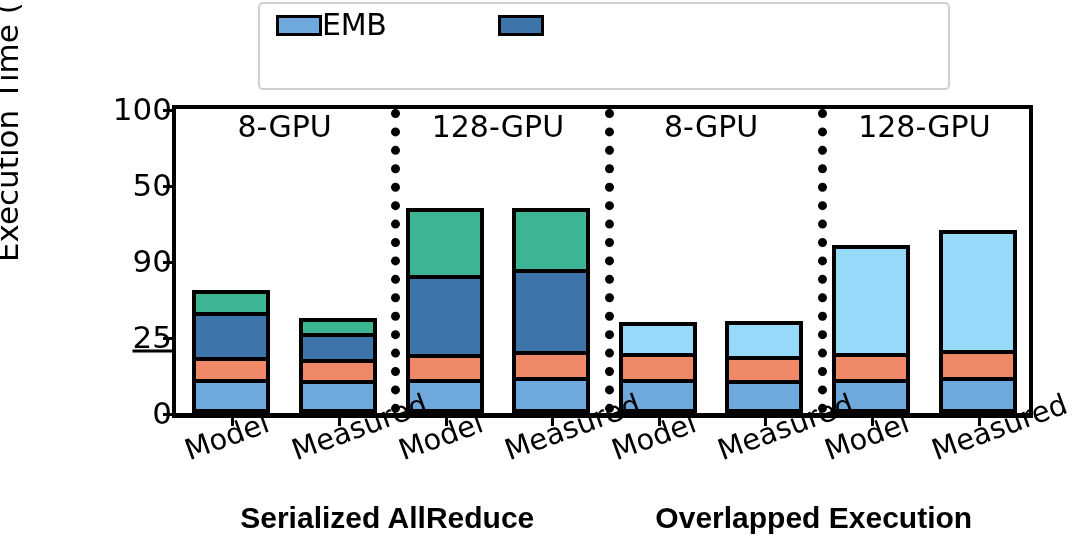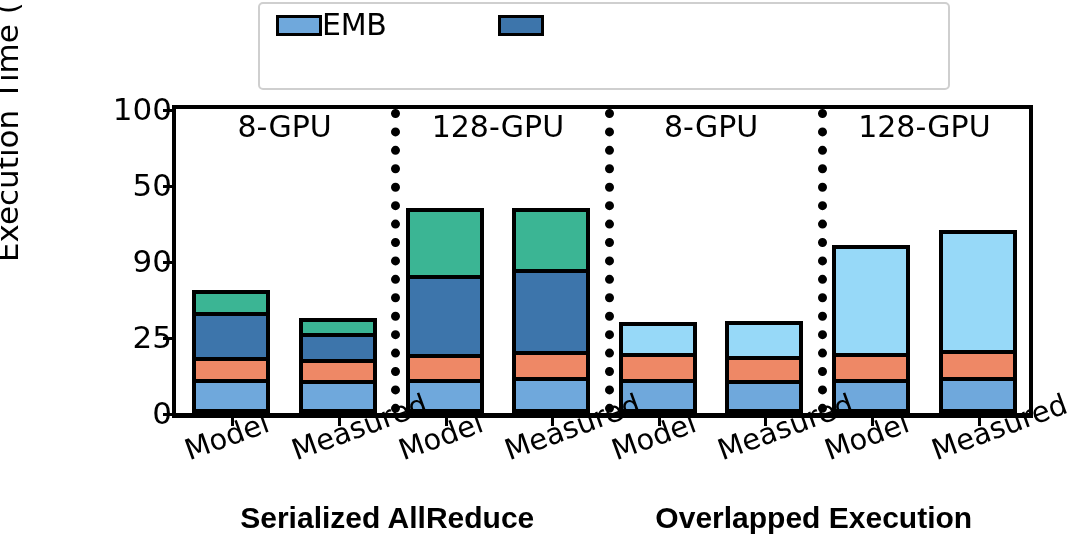--- a/index.html
+++ b/index.html
@@ -178,21 +178,21 @@
   <div></div>
 </div>
 
 <div id="ylabel">Execution Time (ms)</div>
 
 <div id="plot">
   <div id="plot-inner">
       <div class="ytick-line" style="top: 304px;"></div>
       <div class="ytick-label" style="top: 304px;">0</div>
       <div class="ytick-line" style="top: 228px;"></div>
-      <div class="ytick-label" style="top: 228px;">25</div>
+      <div class="ytick-label" style="top: 228px; text-decoration: underline;">25</div>
       <div class="ytick-line" style="top: 152px;"></div>
       <div class="ytick-label" style="top: 152px;">90</div>
       <div class="ytick-line" style="top: 76px;"></div>
       <div class="ytick-label" style="top: 76px;">50</div>
       <div class="ytick-line" style="top: 0px;"></div>
       <div class="ytick-label" style="top: 0px;">100</div>
       <div class="divider" style="left: 215.25px;"></div>
       <div class="divider" style="left: 428.5px;"></div>
       <div class="divider" style="left: 641.75px;"></div>
       <div class="bar" style="left: 16.3125px; width: 78px; height: 304px;">

